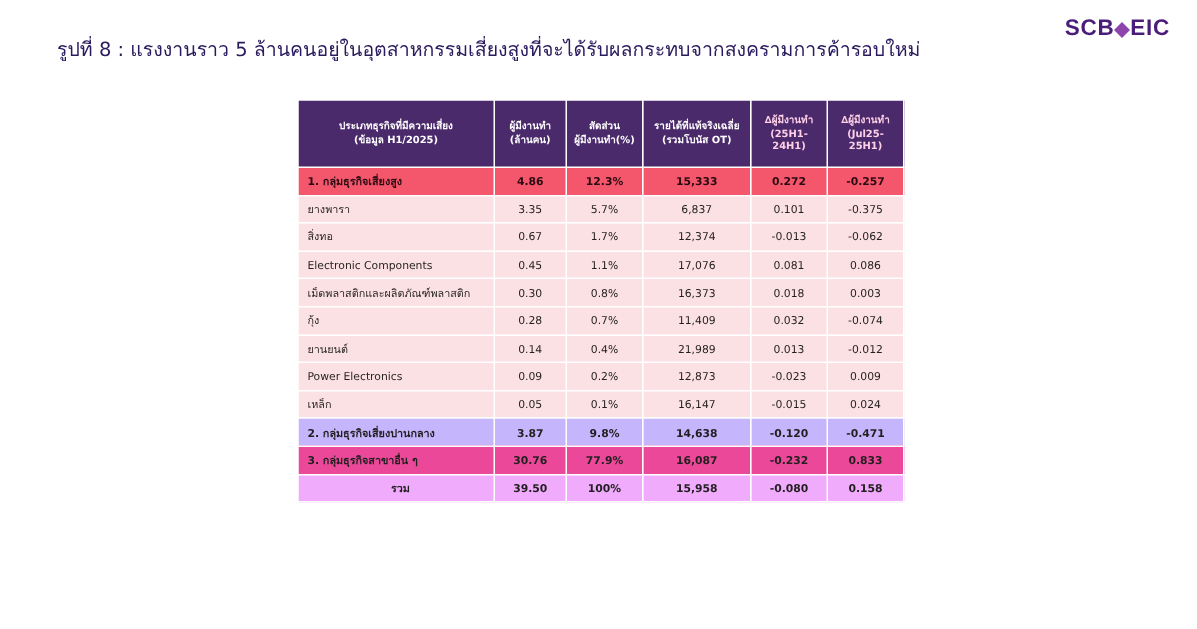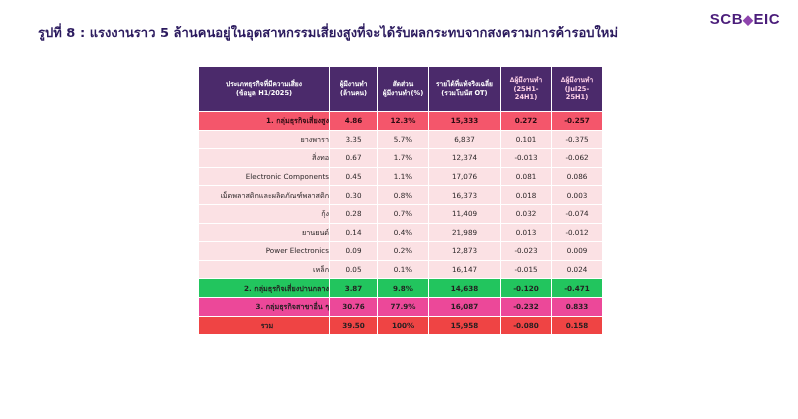--- a/index.html
+++ b/index.html
@@ -28,21 +28,21 @@
   }
   .brand .dot {
     color: #8e44ad;
     font-size: 13px;
   }
   .title {
     position: absolute;
     top: 22px;
     left: 38px;
     font-size: 13px;
-    font-weight: bold;
+    font-weight: normal;
     color: #2b1a5e;
     letter-spacing: 0px;
   }
   .table-wrap {
     position: absolute;
     top: 66px;
     left: 198px;
     width: 404px;
   }
   table {
@@ -68,34 +68,34 @@
   }
   thead th .delta {
     color: #ffd1e8;
     font-weight: bold;
   }
   tbody td {
     height: 17.6px;
     vertical-align: middle;
   }
   td.name {
-    text-align: right;
+    text-align: left;
     padding-left: 6px;
     font-size: 7.2px;
   }
   td.num {
     text-align: center;
     font-size: 7.2px;
   }
   
   tr.r-high td { background: #f4566b; color: #2b0b12; font-weight: bold; }
   tr.r-pink td { background: #fbe1e4; }
-  tr.r-mid td  { background: #22c55e; font-weight: bold; }
+  tr.r-mid td  { background: #c4b5fd; font-weight: bold; }
   tr.r-other td { background: #ec4899; font-weight: bold; }
-  tr.r-total td { background: #ef4444; font-weight: bold; }
+  tr.r-total td { background: #f0abfc; font-weight: bold; }
   tr.r-total td.name { text-align: center; }
   .col1 { width: 131px; }
   .col2 { width: 48px; }
   .col3 { width: 51px; }
   .col4 { width: 72px; }
   .col5 { width: 51px; }
   .col6 { width: 51px; }
 </style>
 </head>
 <body>

